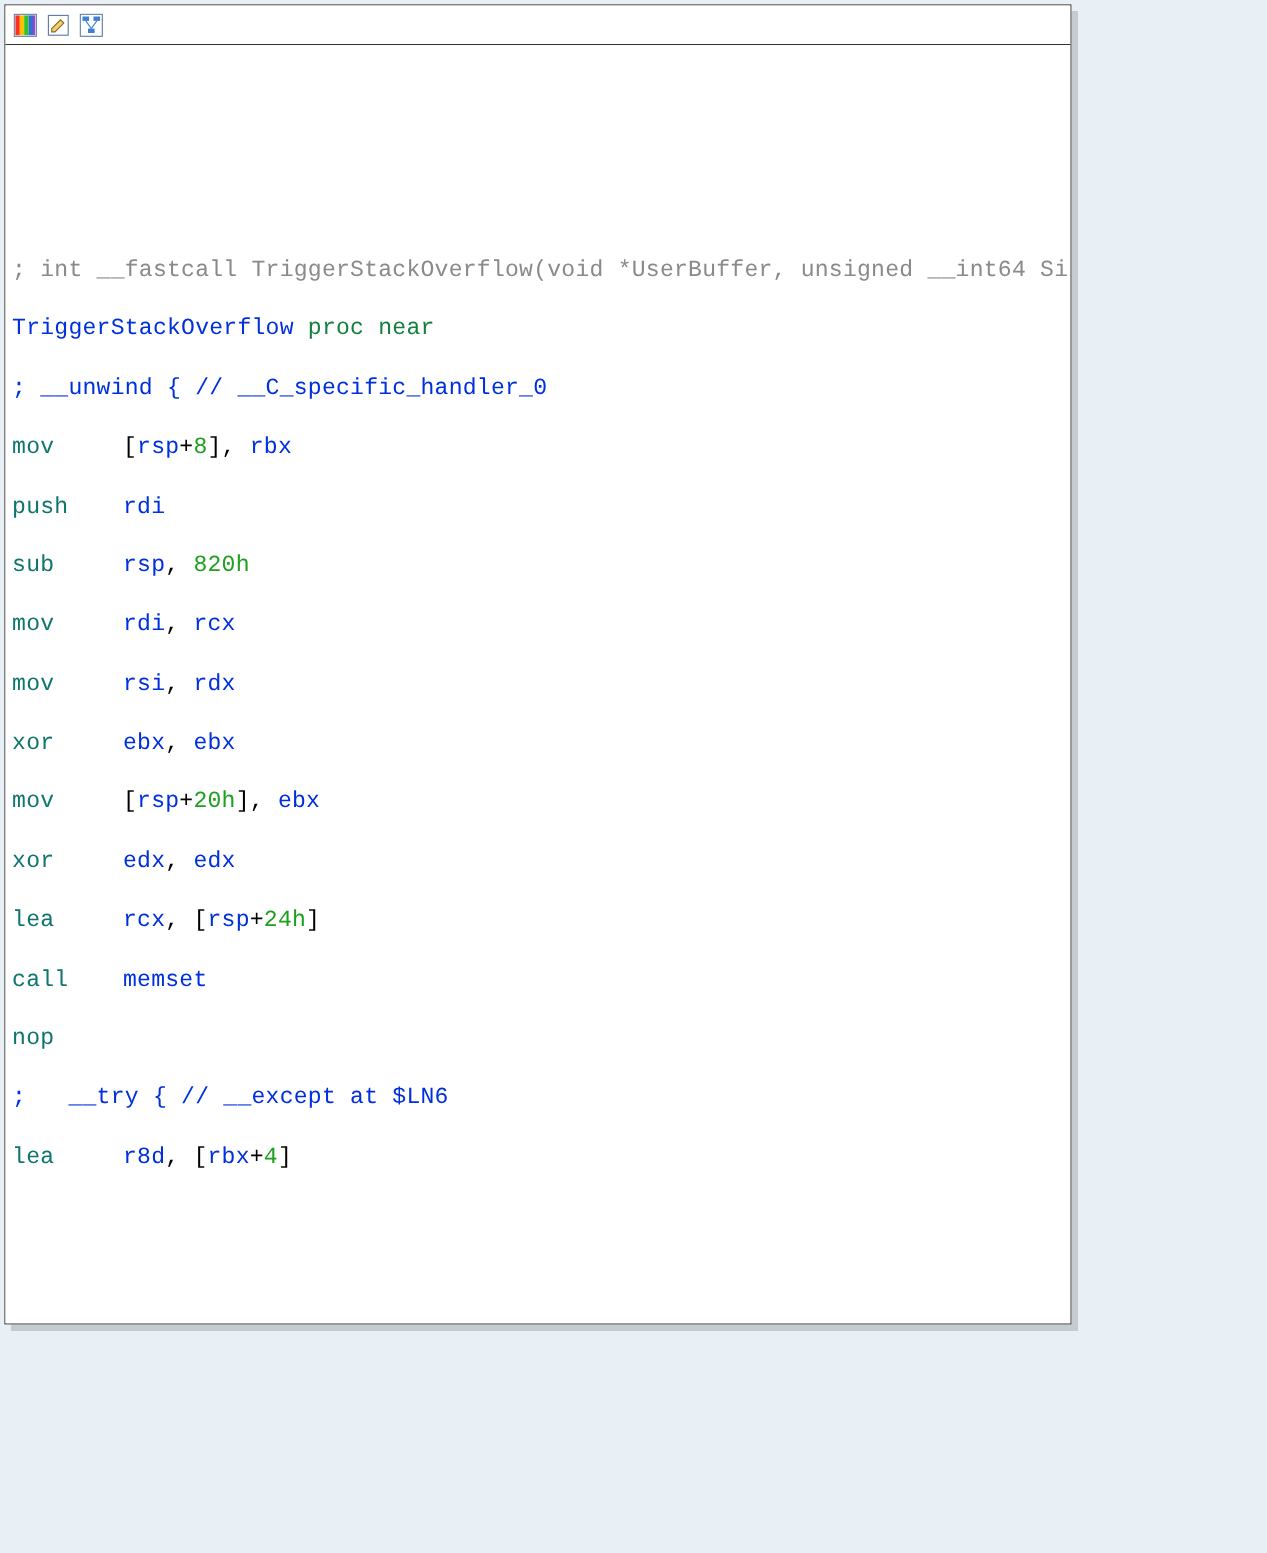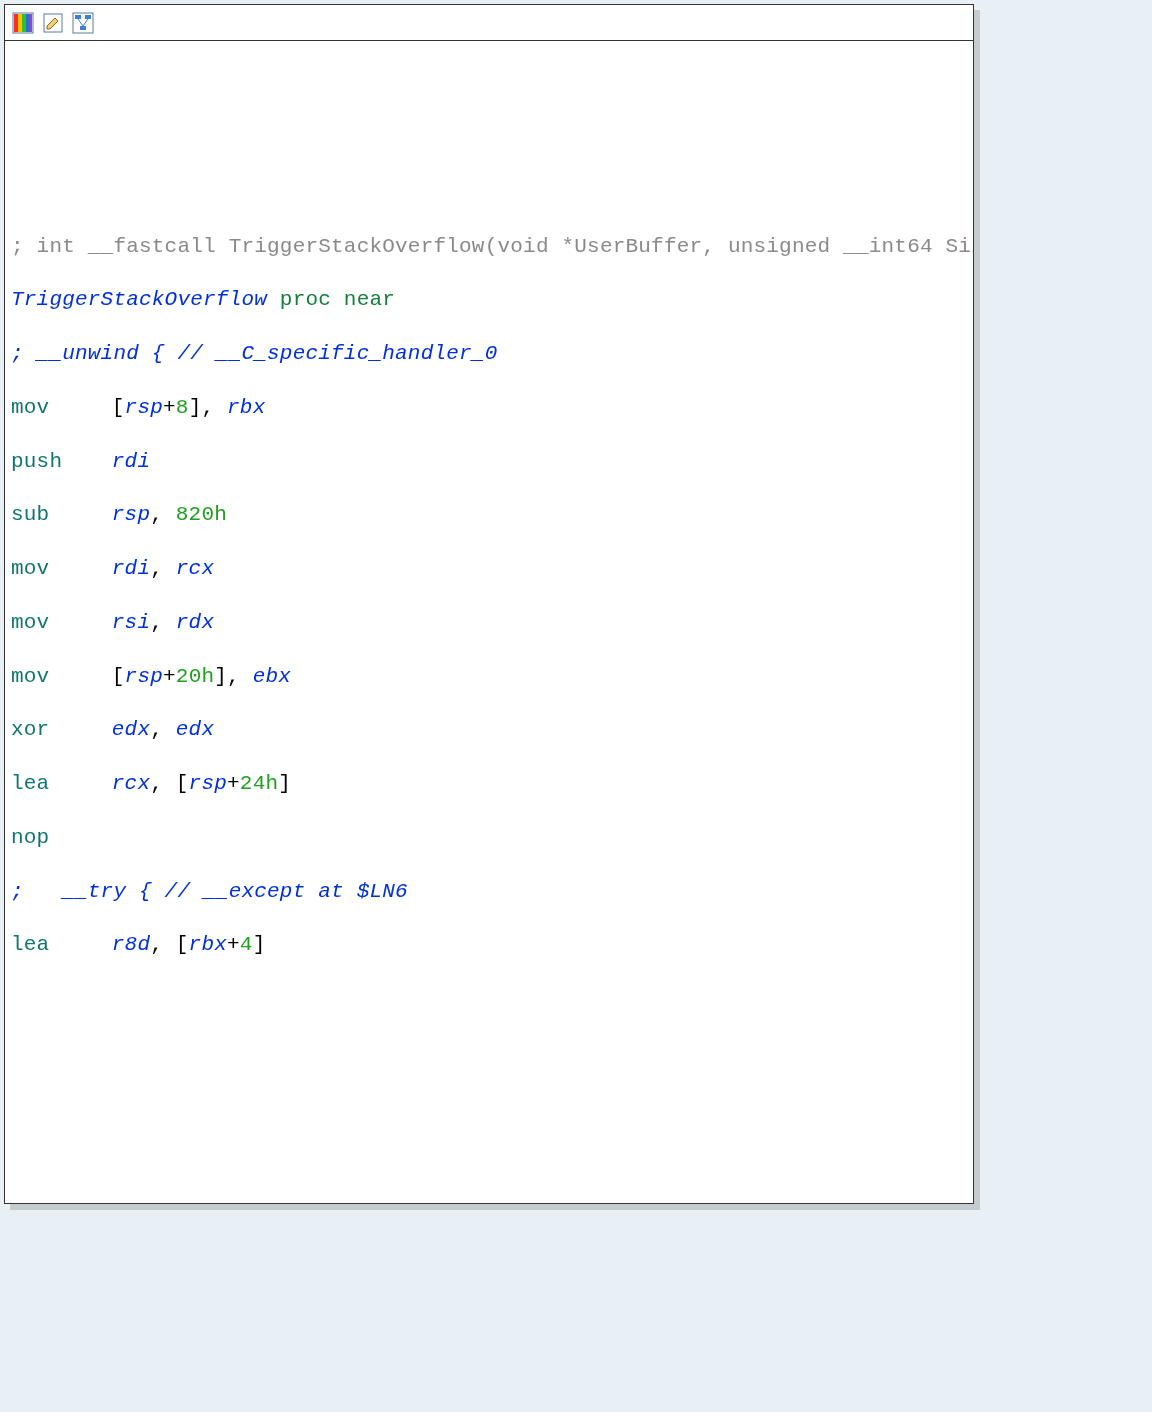--- a/index.html
+++ b/index.html
@@ -41,21 +41,21 @@
   .code-area {
     flex: 1;
     background: #fff;
     padding: 4px 6px;
     overflow: hidden;
     white-space: pre;
     line-height: 1.28;
     letter-spacing: 0.2px;
   }
   .c-gray   { color: #8a8a8a; }
-  .c-blue   { color: #0030dd; font-style: italic; }
+  .c-blue   { color: #0030dd; }
   .c-navy   { color: #15803d; }
   .c-green  { color: #1fa01f; }
   .mnem     { color: #0f766e; display:inline-block; width: 4.5ch; }
   .line     { display: block; }
   .op       { padding-left: 3.5ch; text-align: center; }
   .blank    { display:block; height: 27px; }
 </style>
 </head>
 <body>
 
@@ -93,23 +93,25 @@
 <span class="blank"></span>
 <span class="blank"></span>
 <span class="line c-gray">; int __fastcall TriggerStackOverflow(void *UserBuffer, unsigned __int64 Size)</span>
 <span class="line"><span class="c-blue">TriggerStackOverflow</span><span class="c-navy"> proc near</span></span>
 <span class="line c-blue">; __unwind { // __C_specific_handler_0</span>
 <span class="line"><span class="mnem">mov</span><span class="op"><span>[</span><span class="c-blue">rsp</span><span>+</span><span class="c-green">8</span><span>], </span><span class="c-blue">rbx</span></span></span>
 <span class="line"><span class="mnem">push</span><span class="op"><span class="c-blue">rdi</span></span></span>
 <span class="line"><span class="mnem">sub</span><span class="op"><span class="c-blue">rsp</span><span>, </span><span class="c-green">820h</span></span></span>
 <span class="line"><span class="mnem">mov</span><span class="op"><span class="c-blue">rdi</span><span>, </span><span class="c-blue">rcx</span></span></span>
 <span class="line"><span class="mnem">mov</span><span class="op"><span class="c-blue">rsi</span><span>, </span><span class="c-blue">rdx</span></span></span>
+<span class="line"><span class="mnem">xor</span><span class="op"><span class="c-blue">ebx</span><span>, </span><span class="c-blue">ebx</span></span></span>
 <span class="line"><span class="mnem">mov</span><span class="op"><span>[</span><span class="c-blue">rsp</span><span>+</span><span class="c-green">20h</span><span>], </span><span class="c-blue">ebx</span></span></span>
 <span class="line"><span class="mnem">xor</span><span class="op"><span class="c-blue">edx</span><span>, </span><span class="c-blue">edx</span></span></span>
 <span class="line"><span class="mnem">lea</span><span class="op"><span class="c-blue">rcx</span><span>, [</span><span class="c-blue">rsp</span><span>+</span><span class="c-green">24h</span><span>]</span></span></span>
+<span class="line"><span class="mnem">call</span><span class="op"><span class="c-blue">memset</span></span></span>
 <span class="line"><span class="mnem">nop</span></span>
 <span class="line c-blue">;   __try { // __except at $LN6</span>
 <span class="line"><span class="mnem">lea</span><span class="op"><span class="c-blue">r8d</span><span>, [</span><span class="c-blue">rbx</span><span>+</span><span class="c-green">4</span><span>]</span></span></span>
 
 
 
 
 
 
 

